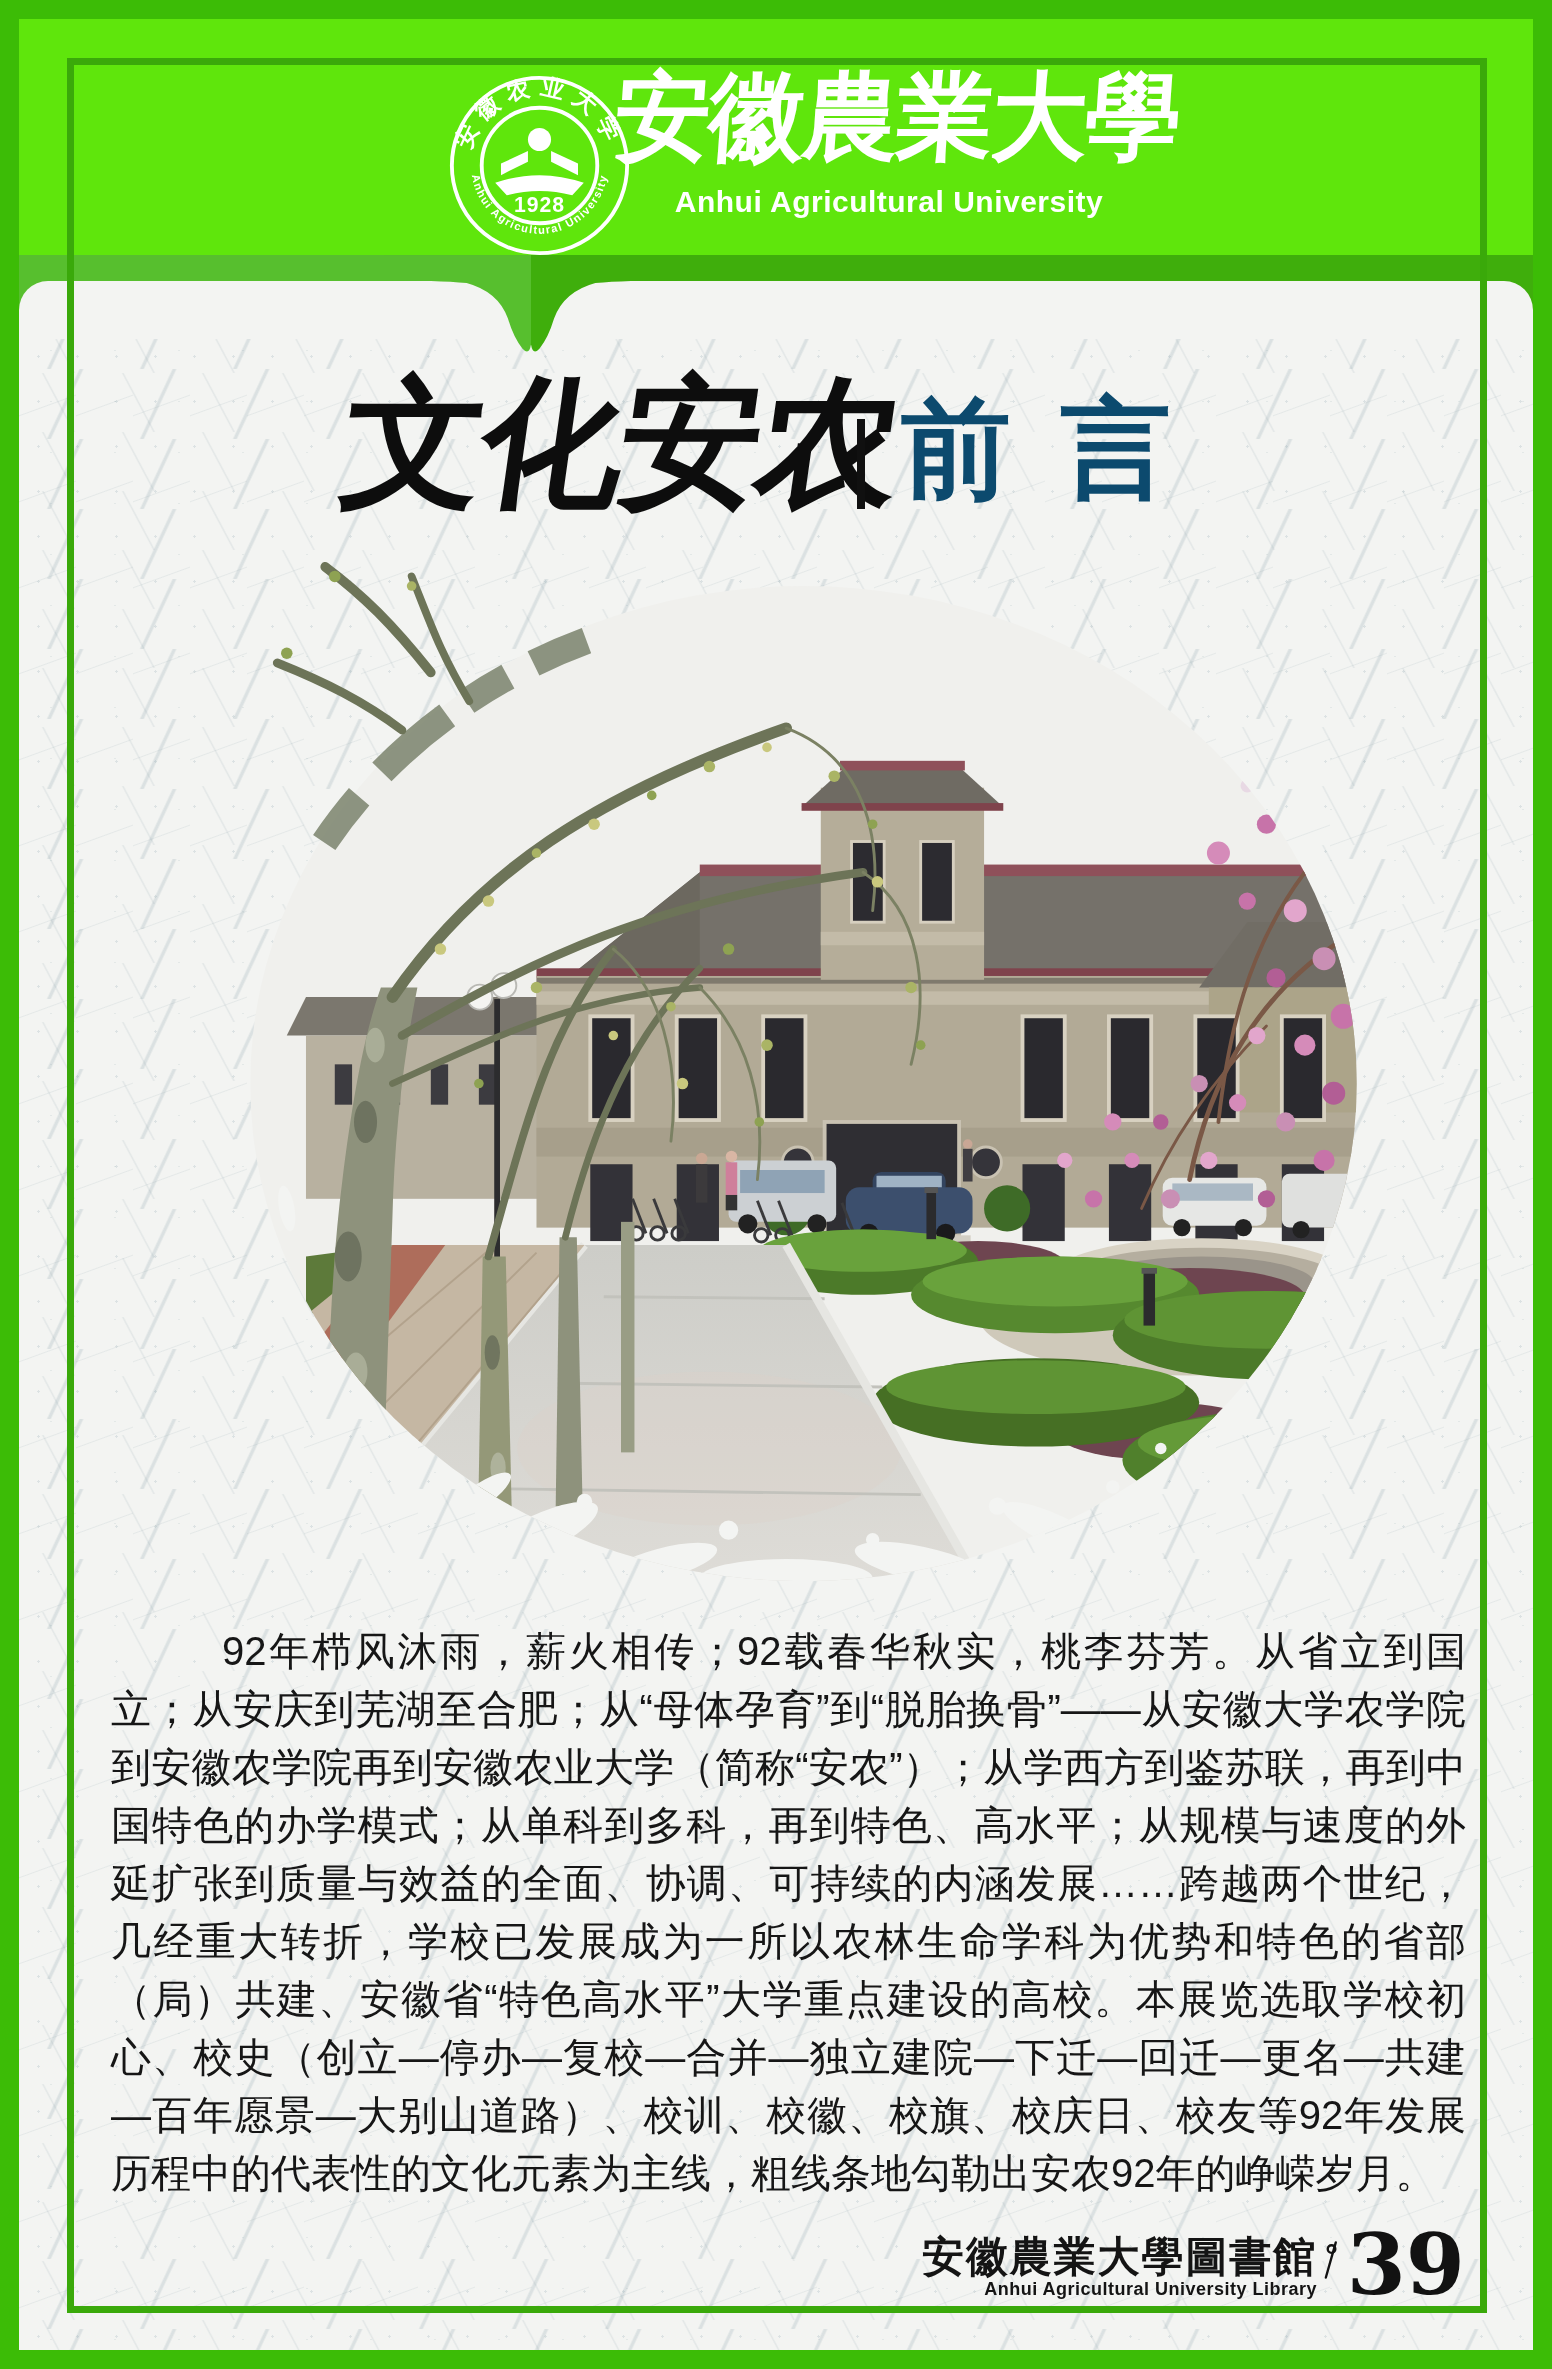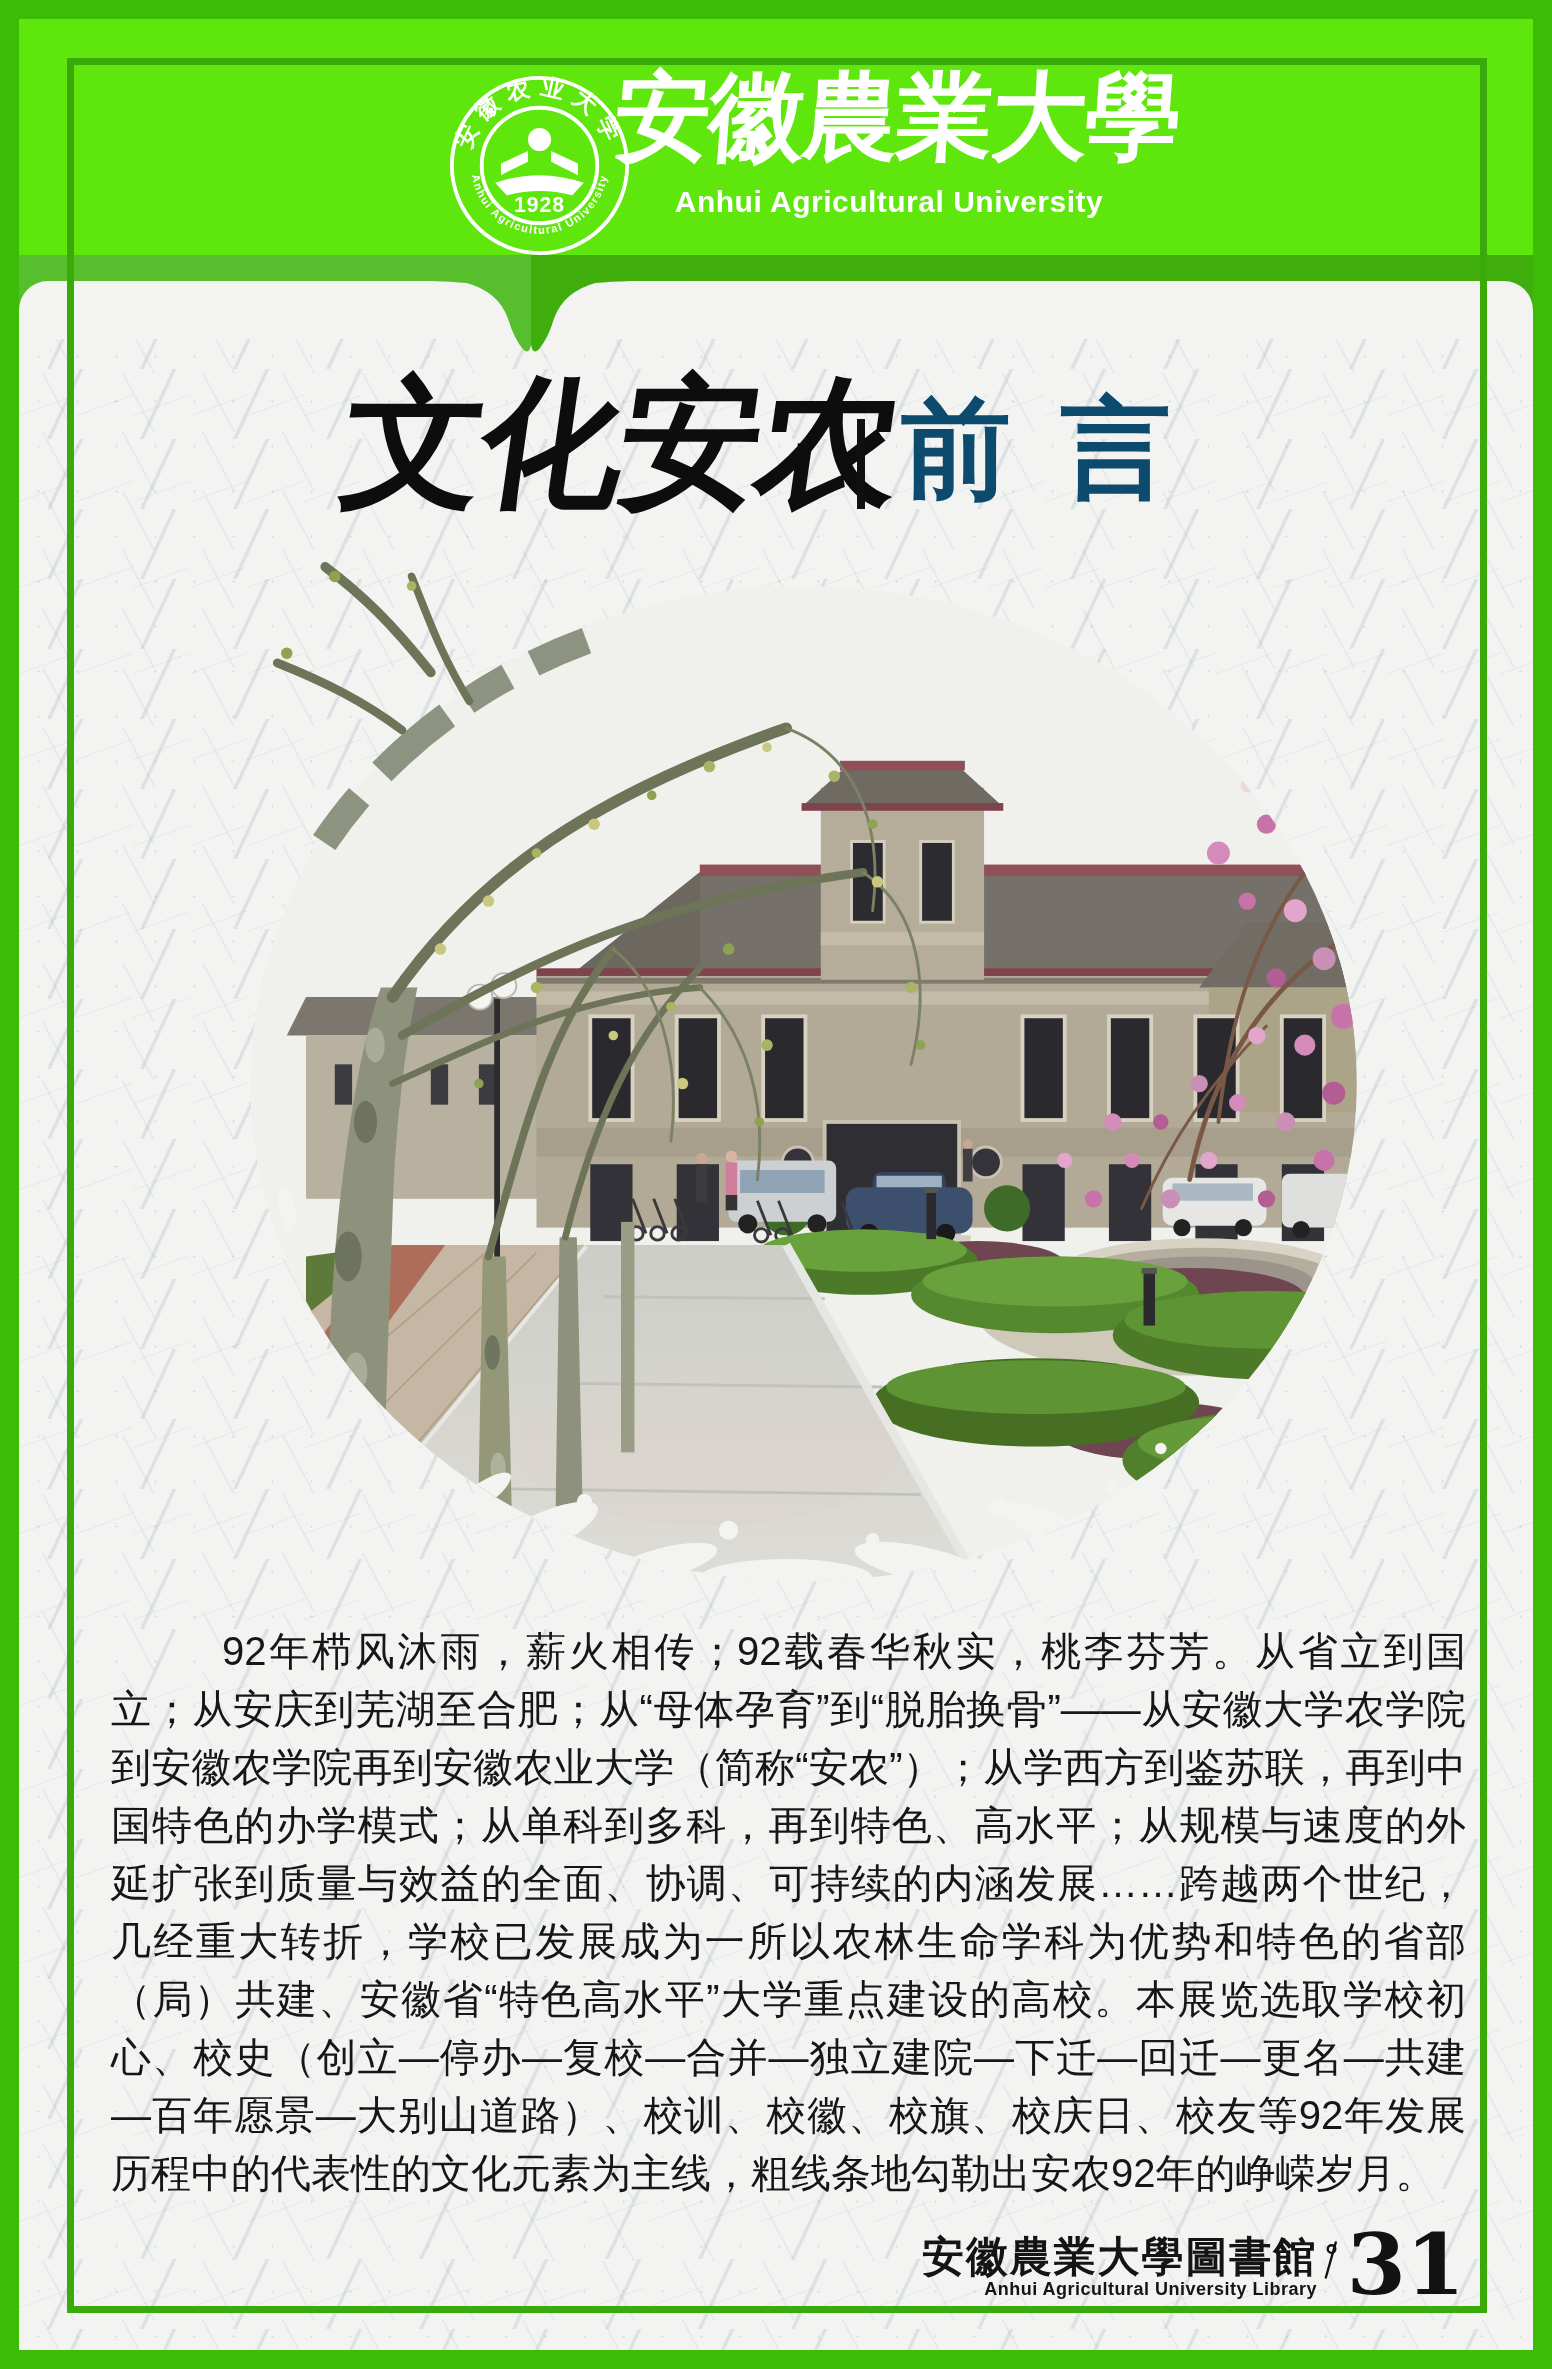--- a/index.html
+++ b/index.html
@@ -418,15 +418,15 @@
 
 <div class="footer">
   <div class="footer-text">
     <div class="footer-zh">安徽農業大學圖書館</div>
     <div class="footer-en">Anhui Agricultural University Library</div>
   </div>
   <svg width="33" height="81" viewBox="0 0 34 84">
     <line x1="6" y1="80" x2="27" y2="6" stroke="#121212" stroke-width="5" stroke-linecap="round"></line>
     <circle cx="18" cy="20" r="8" fill="none" stroke="#121212" stroke-width="5"></circle>
   </svg>
-  <div class="footer-page">31</div>
+  <div class="footer-page">39</div>
 </div>
 
 
 </body></html>

